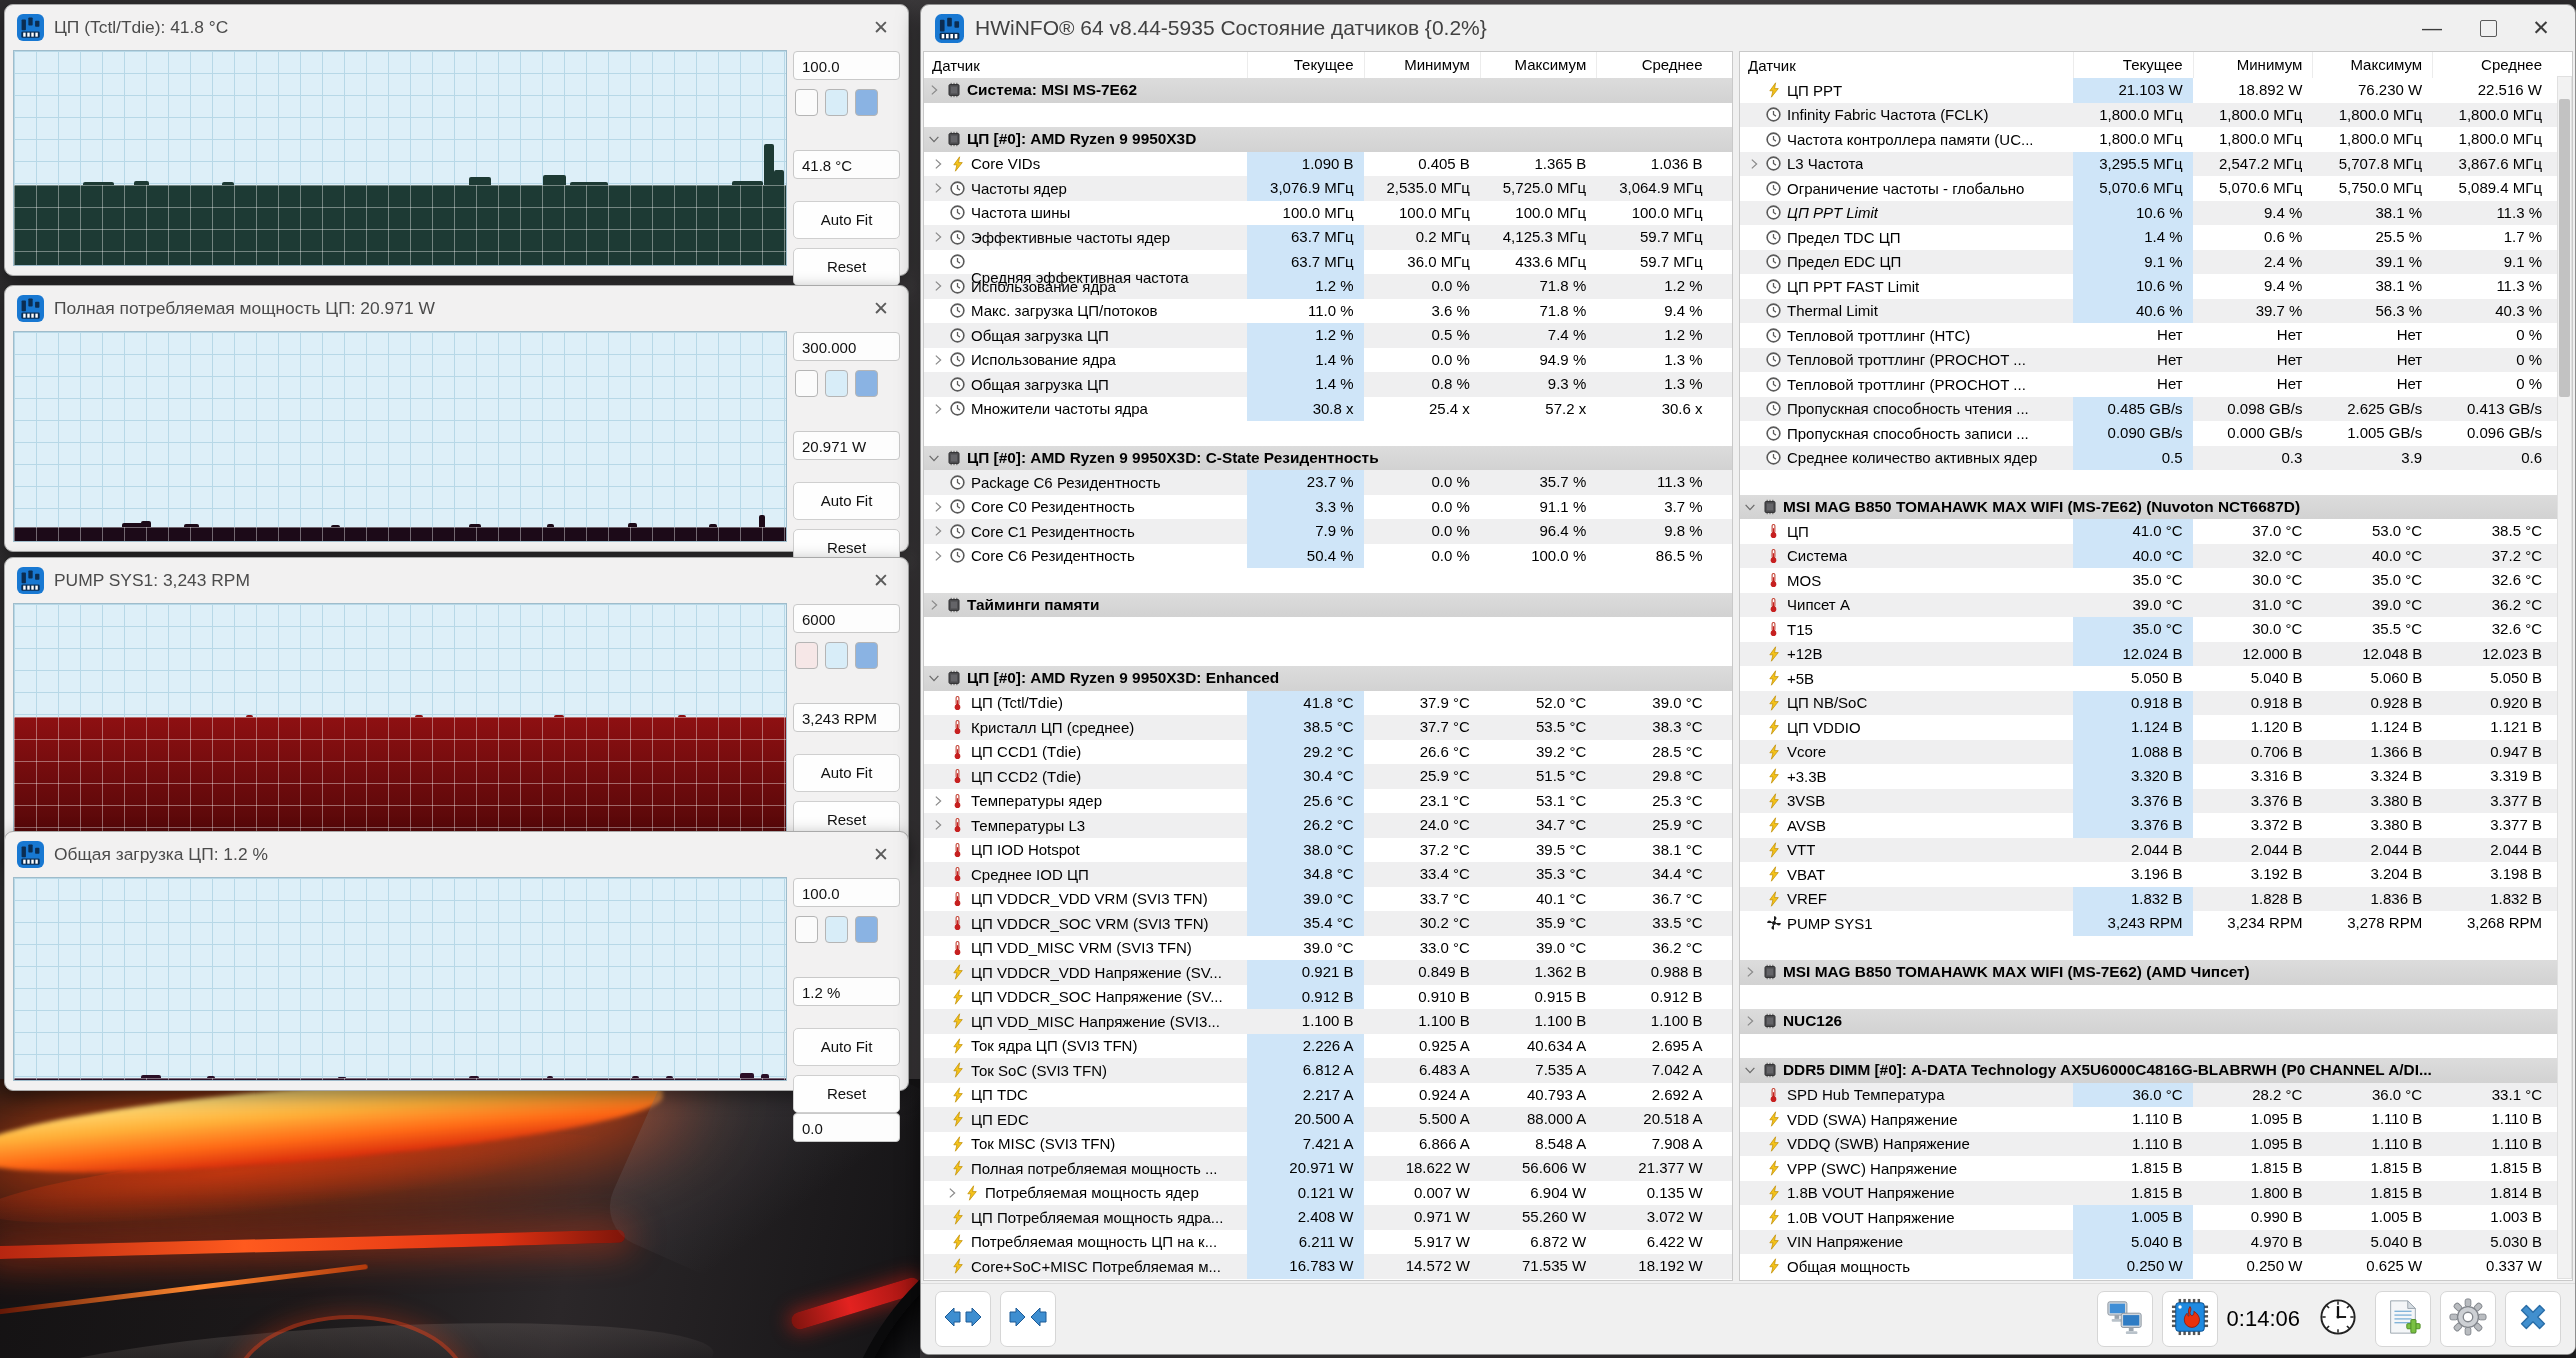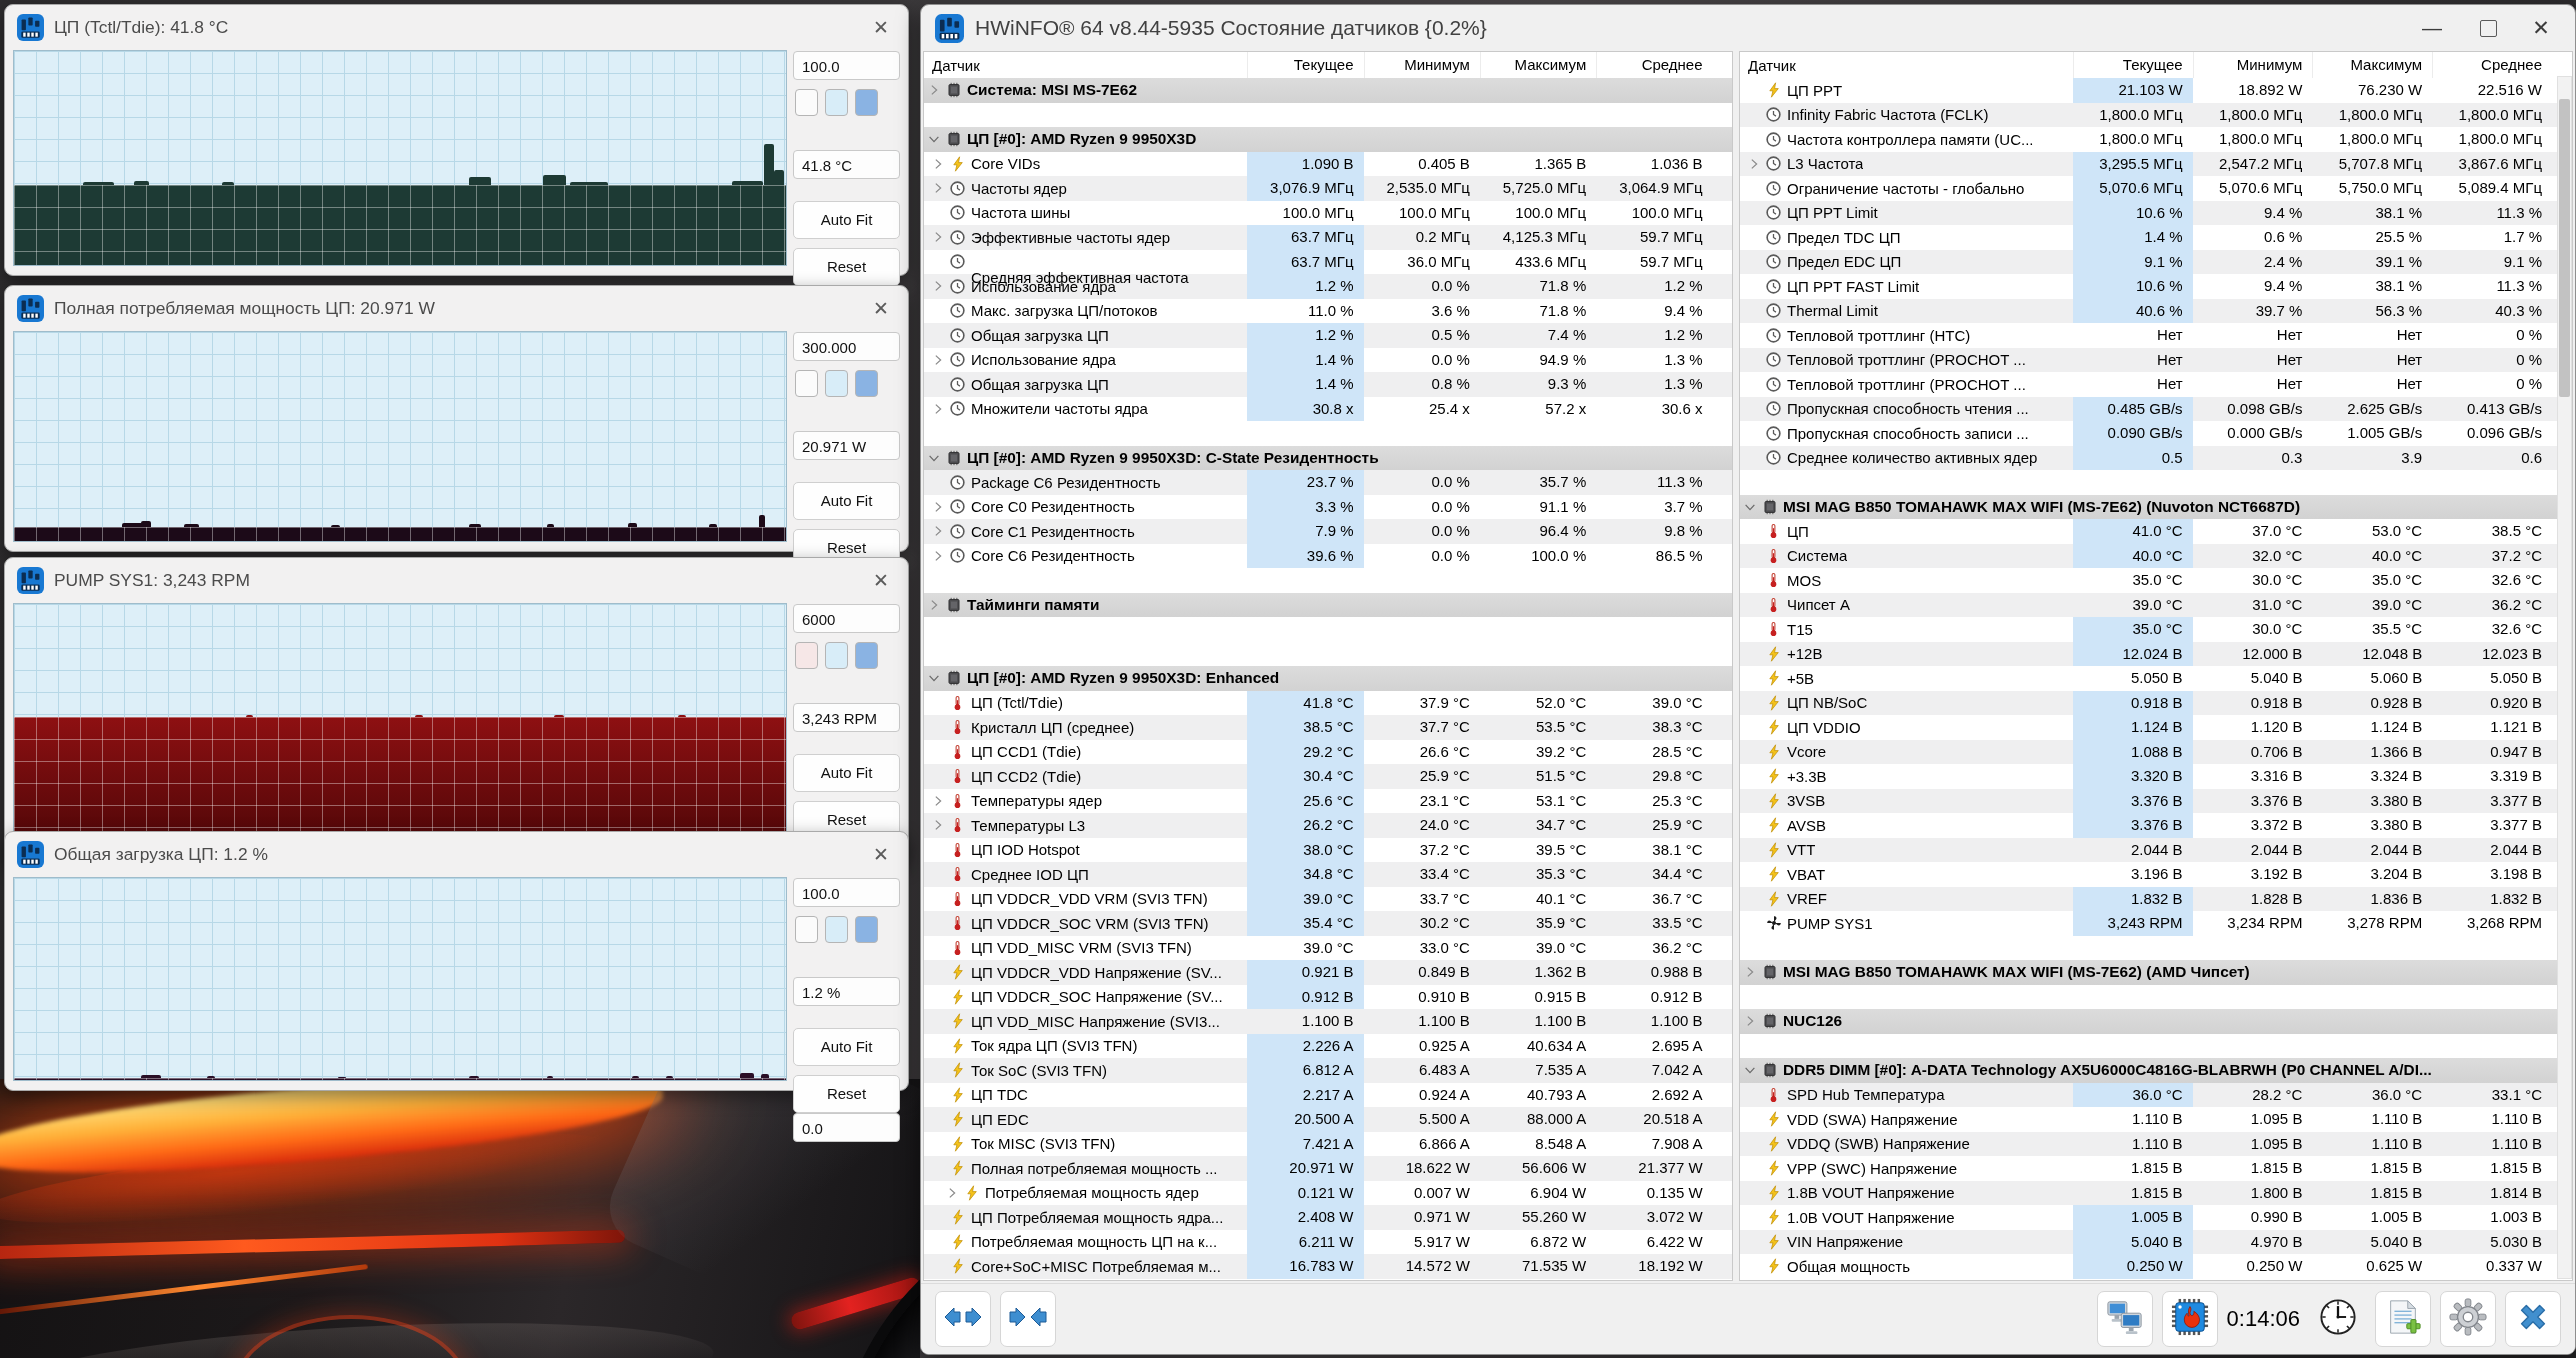--- a/index.html
+++ b/index.html
@@ -662,21 +662,21 @@
               </svg>
             </span>
             <span class="rico">
               <svg viewBox="0 0 16 16" width="17" height="17">
                 <circle cx="8" cy="8" r="6" fill="#fff" stroke="#5a5a5a" stroke-width="1.5"></circle>
                 <path d="M8 4.6V8l2.3 1.5" stroke="#5a5a5a" stroke-width="1.2" fill="none"></path>
               </svg>
             </span>
             <span style="overflow: hidden; white-space: nowrap;">Core C6 Резидентность</span>
           </div>
-          <div class="cval hl">39.6 %</div>
+          <div class="cval hl">50.4 %</div>
           <div class="cval">0.0 %</div>
           <div class="cval">100.0 %</div>
           <div class="cval">86.5 %</div>
         </div>
         <div class="srow blank"></div>
         <div class="srow section">
           <span class="chev">
             <svg viewBox="0 0 16 16" width="14" height="14">
               <path d="M5.5 3l5.5 5-5.5 5" fill="none" stroke="#8a8a8a" stroke-width="1.4"></path>
             </svg>
@@ -1213,21 +1213,21 @@
         </div>
         <div class="srow alt">
           <div class="clabel">
             <span class="chev none"></span>
             <span class="rico">
               <svg viewBox="0 0 16 16" width="17" height="17">
                 <circle cx="8" cy="8" r="6" fill="#fff" stroke="#5a5a5a" stroke-width="1.5"></circle>
                 <path d="M8 4.6V8l2.3 1.5" stroke="#5a5a5a" stroke-width="1.2" fill="none"></path>
               </svg>
             </span>
-            <span style="overflow: hidden; white-space: nowrap;">ЦП PPT Limit</span>
+            <span style="overflow: hidden; white-space: nowrap; font-style: italic;">ЦП PPT Limit</span>
           </div>
           <div class="cval hl">10.6 %</div>
           <div class="cval">9.4 %</div>
           <div class="cval">38.1 %</div>
           <div class="cval">11.3 %</div>
         </div>
         <div class="srow">
           <div class="clabel">
             <span class="chev none"></span>
             <span class="rico">

